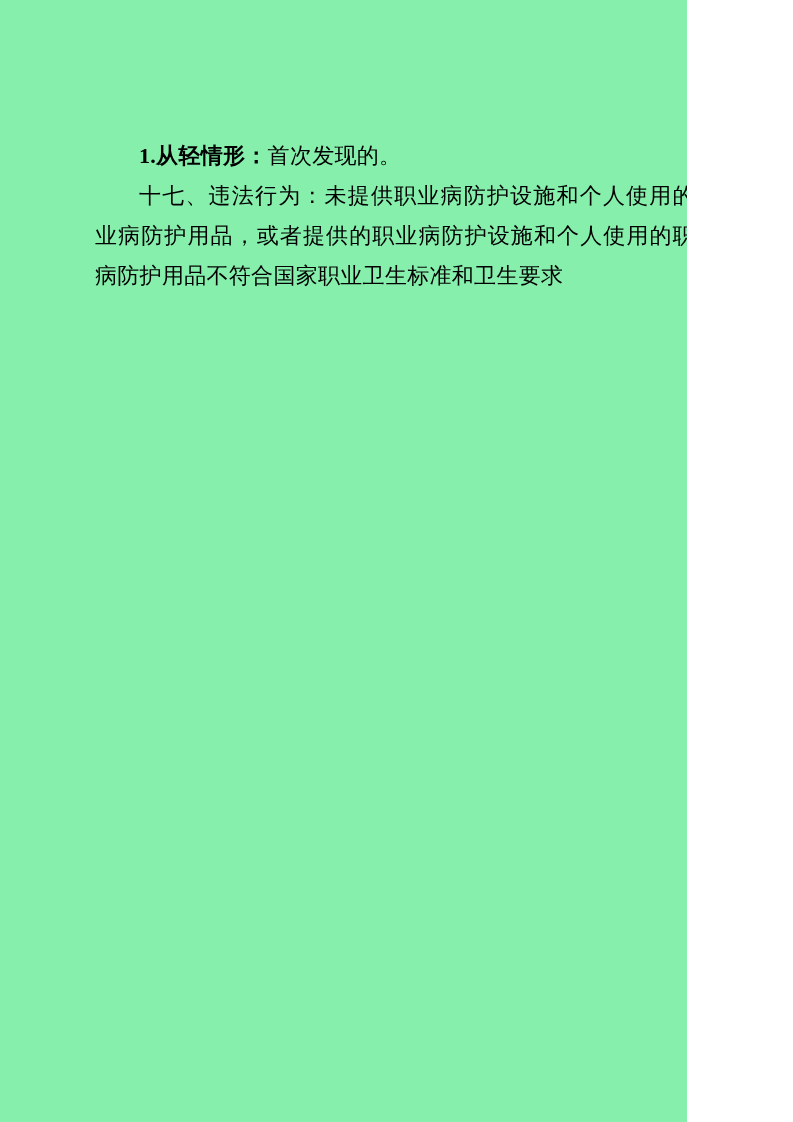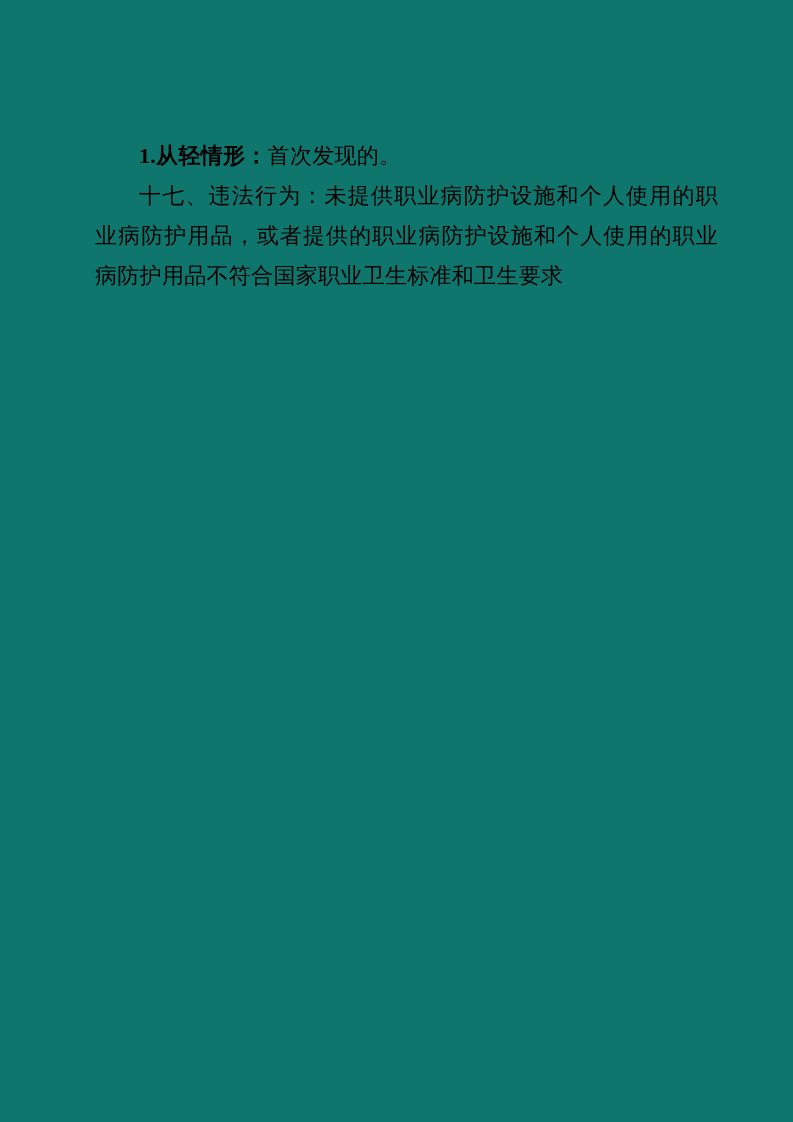--- a/index.html
+++ b/index.html
@@ -3,23 +3,23 @@
 <meta charset="utf-8">
 <style>
   * { box-sizing: border-box; }
   html, body {
     margin: 0;
     padding: 0;
     background: #ffffff;
   }
   .page {
     position: relative;
-    width: 793px;
+    width: 687px;
     height: 1122px;
-    background: #0f766e;
+    background: #86efac;
     overflow: hidden;
     font-family: "Liberation Serif", "DejaVu Serif", serif;
     color: #000000;
   }
   .content {
     position: absolute;
     left: 95px;
     top: 136px;
     width: 623px;
   }

